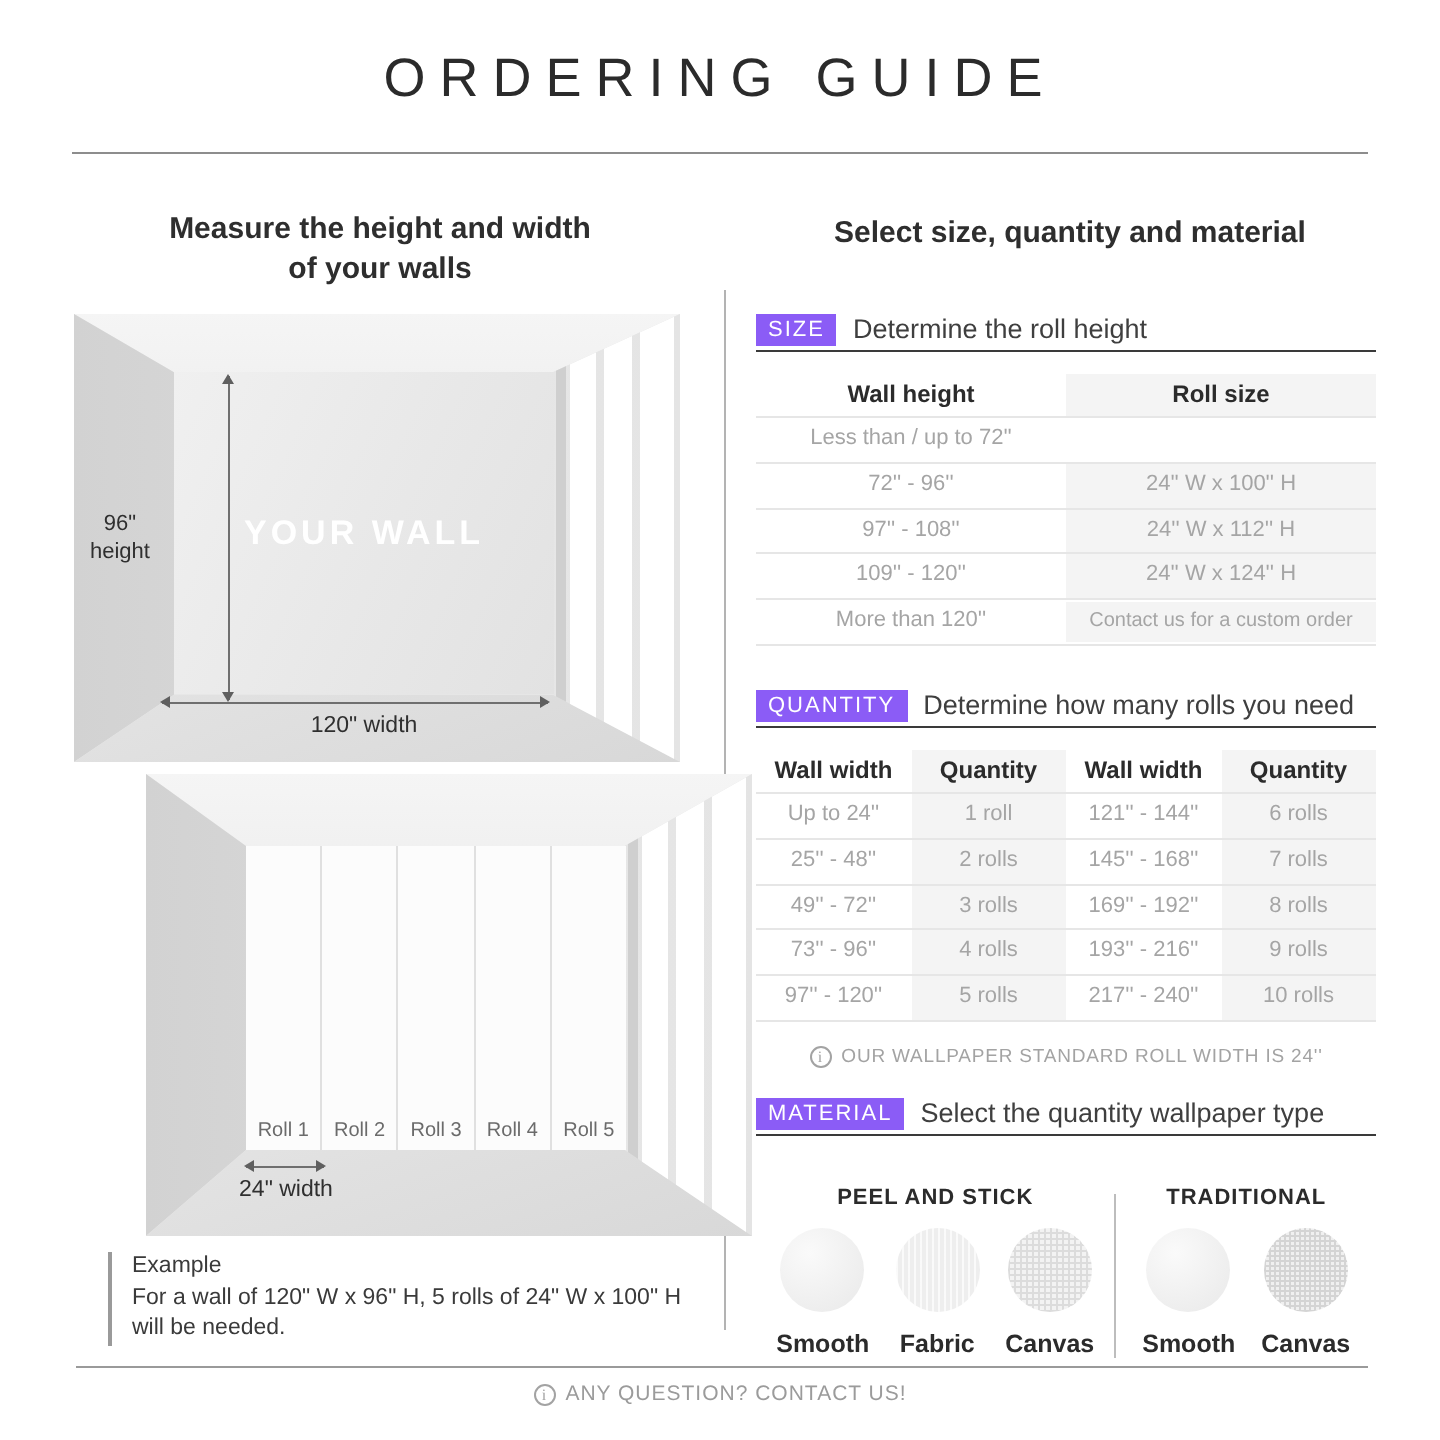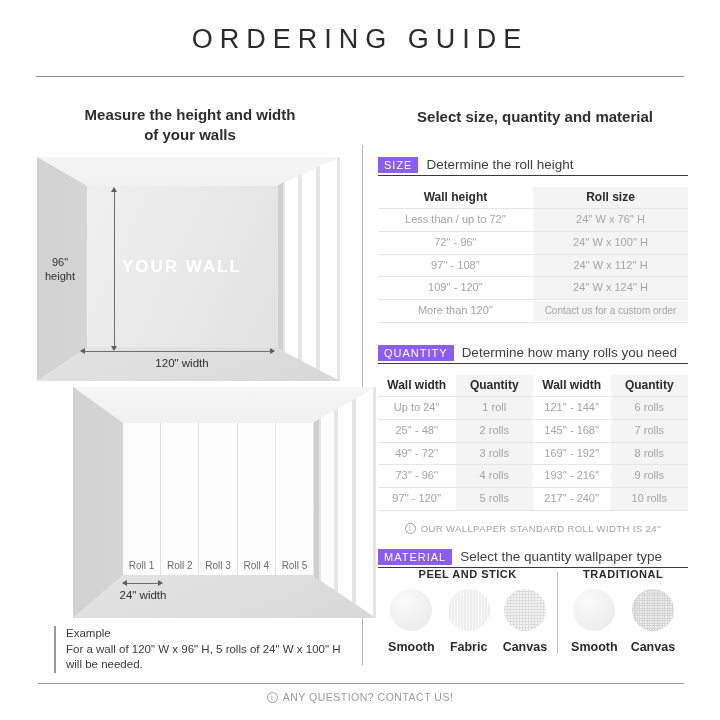--- a/index.html
+++ b/index.html
@@ -92,21 +92,21 @@
   .size-tbl .cell { width:50%; }
   .qty-tbl .cell { width:25%; }
   .note { margin-top:12px; text-align:center; font-size:9.5px; letter-spacing:0.4px; color:#a3a3a3;
           display:flex; align-items:center; justify-content:center; gap:5px; }
 
   .info-circle { display:inline-flex; align-items:center; justify-content:center; width:11px; height:11px;
                  border:1px solid #a3a3a3; border-radius:50%; font-size:8px; font-style:normal;
                  color:#a3a3a3; flex:0 0 auto; font-family:"Liberation Serif", serif; }
 
   
-  .mat-groups { display:flex; margin-top:0; }
+  .mat-groups { display:flex; margin-top:25px; }
   .mat-group { text-align:center; }
   .mat-group.g1 { width:58%; }
   .mat-group.g2 { width:42%; }
   .mat-divider { width:1px; background:#bdbdbd; margin:4px 0 0 0; }
   .mat-name { font-size:11px; font-weight:700; letter-spacing:0.5px; color:#2b2b2b; margin-bottom:9px; }
   .swatch-row { display:flex; justify-content:center; gap:13px; }
   .swatch { display:flex; flex-direction:column; align-items:center; gap:9px; }
   .circle { width:42px; height:42px; border-radius:50%; }
   .tex-smooth { background:radial-gradient(circle at 35% 30%, #fafafa, #ececec 80%); }
   .tex-fabric { background:#eeeeee;
@@ -212,21 +212,20 @@
       <span class="badge">SIZE</span>
       <span class="sec-title">Determine the roll height</span>
     </div>
     <div class="tbl size-tbl">
       <div class="trow head">
         <div class="cell">Wall height</div>
         <div class="cell gray">Roll size</div>
       </div>
       <div class="trow">
         <div class="cell">Less than / up to 72''</div>
-        <div class="cell gray">24'' W x 76'' H</div>
       </div>
       <div class="trow">
         <div class="cell">72'' - 96''</div>
         <div class="cell gray">24'' W x 100'' H</div>
       </div>
       <div class="trow">
         <div class="cell">97'' - 108''</div>
         <div class="cell gray">24'' W x 112'' H</div>
       </div>
       <div class="trow">

